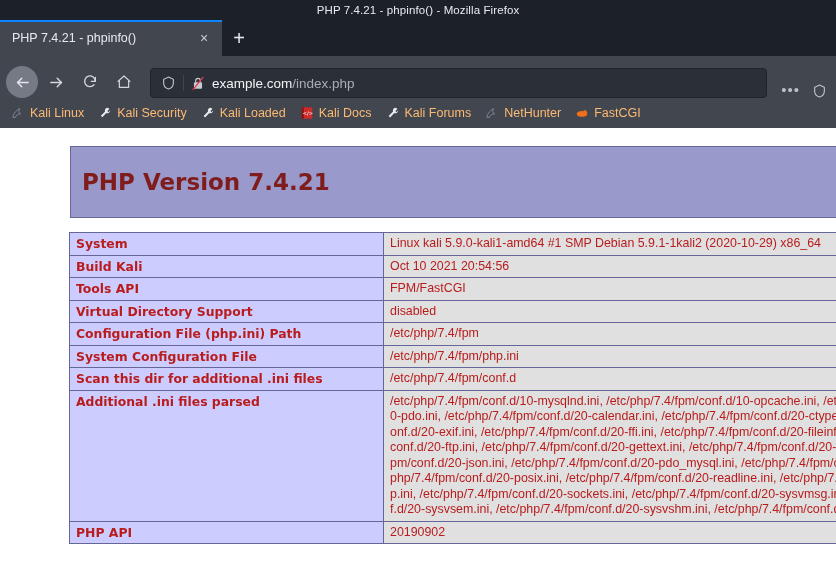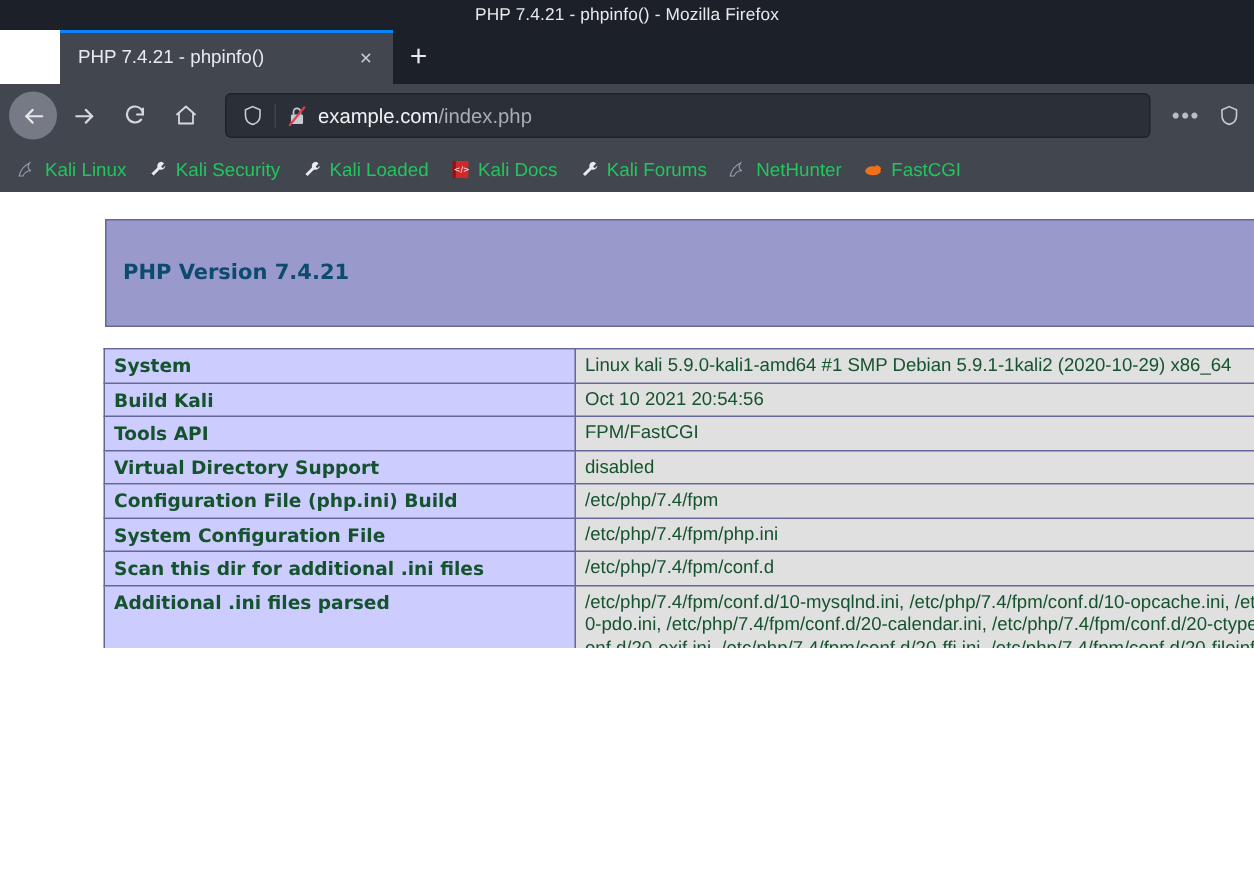--- a/index.html
+++ b/index.html
@@ -4,38 +4,37 @@
 <style>
   * { box-sizing: border-box; margin: 0; padding: 0; }
   html, body {
     width: 836px; height: 586px;
     overflow: hidden;
     font-family: "Liberation Sans", "DejaVu Sans", sans-serif;
     background: #ffffff;
   }
 
   
-  #browser { width: 836px; height: 432px; position: relative; background:#fff; }
+  #browser { width: 836px; height: 586px; position: relative; background:#fff; }
 
   .titlebar {
     height: 20px;
     background: #1c2028;
     color: #e8eaed;
     font-size: 11.5px;
     display: flex; align-items: center; justify-content: center;
     letter-spacing: .1px;
   }
 
   .tabstrip {
     height: 36px;
     background: #1c2028;
     display: flex;
     align-items: flex-end;
     padding-left: 0;
-    margin-left: 40px;
   }
   .tab {
     position: relative;
     width: 222px; height: 36px;
     background: #42464f;
     display: flex; align-items: center;
     padding: 0 8px 0 12px;
     color: #e9eaee;
     font-size: 12.5px;
   }
@@ -55,21 +54,21 @@
   }
   .newtab {
     width: 34px; height: 36px;
     display:flex; align-items:center; justify-content:center;
     color:#e9eaee; font-size:20px; font-weight:300;
   }
 
   .navbar {
     height: 42px;
     background: #42464f;
-    display: flex; align-items: center;
+    display: flex; align-items: flex-end;
     padding: 0 6px;
     gap: 2px;
   }
   .navbtn {
     width: 32px; height: 32px;
     display:flex; align-items:center; justify-content:center;
     color: #d5d8dd;
     border-radius: 50%;
     flex: 0 0 auto;
   }
@@ -104,21 +103,21 @@
     background: #42464f;
     display: flex; align-items: center;
     padding: 0 4px;
     overflow: hidden;
     white-space: nowrap;
   }
   .bm {
     display: inline-flex; align-items: center;
     gap: 5px;
     padding: 2px 7px;
-    color: #22c55e;
+    color: #fdba74;
     font-size: 12.5px;
     flex: 0 0 auto;
   }
   .bm-ico { width:14px; height:14px; display:block; flex:0 0 auto; }
 
   
   .content {
     position: absolute;
     left:0; top:130px; right:0; bottom:0;
     background: #ffffff;
@@ -129,38 +128,38 @@
   .php-banner {
     margin: 8px 0 0 70px;
     width: 900px;
     height: 72px;
     background: #9999cc;
     border: 1px solid #666699;
     display: flex; align-items: center;
     padding-left: 11px;
   }
   .php-banner h1 {
-    font-size: 14px;
+    font-size: 23px;
     font-weight: bold;
-    color: #0c4a6e;
+    color: #7f1d1d;
     font-family: "DejaVu Sans", "Liberation Sans", sans-serif;
     text-align: right;
   }
 
   table.infotable {
     margin-left: 69px;
     margin-top: 14px;
     border-collapse: collapse;
     width: 900px;
     table-layout: fixed;
   }
   table.infotable td {
     border: 1px solid #666699;
     font-size: 12.4px;
-    color: #14532d;
+    color: #b91c1c;
     padding: 3px 5px 3px 6px;
     vertical-align: top;
     line-height: 15.5px;
   }
   td.key {
     width: 314px;
     background: #ccccff;
     font-weight: bold;
     font-family: "DejaVu Sans", "Liberation Sans", sans-serif;
     white-space: nowrap;
@@ -316,21 +315,21 @@
           </tr>
           <tr>
             <td class="key">Tools API</td>
             <td class="val">FPM/FastCGI</td>
           </tr>
           <tr>
             <td class="key">Virtual Directory Support</td>
             <td class="val">disabled</td>
           </tr>
           <tr>
-            <td class="key">Configuration File (php.ini) Build</td>
+            <td class="key">Configuration File (php.ini) Path</td>
             <td class="val">/etc/php/7.4/fpm</td>
           </tr>
           <tr>
             <td class="key">System Configuration File</td>
             <td class="val">/etc/php/7.4/fpm/php.ini</td>
           </tr>
           <tr>
             <td class="key">Scan this dir for additional .ini files</td>
             <td class="val">/etc/php/7.4/fpm/conf.d</td>
           </tr>

